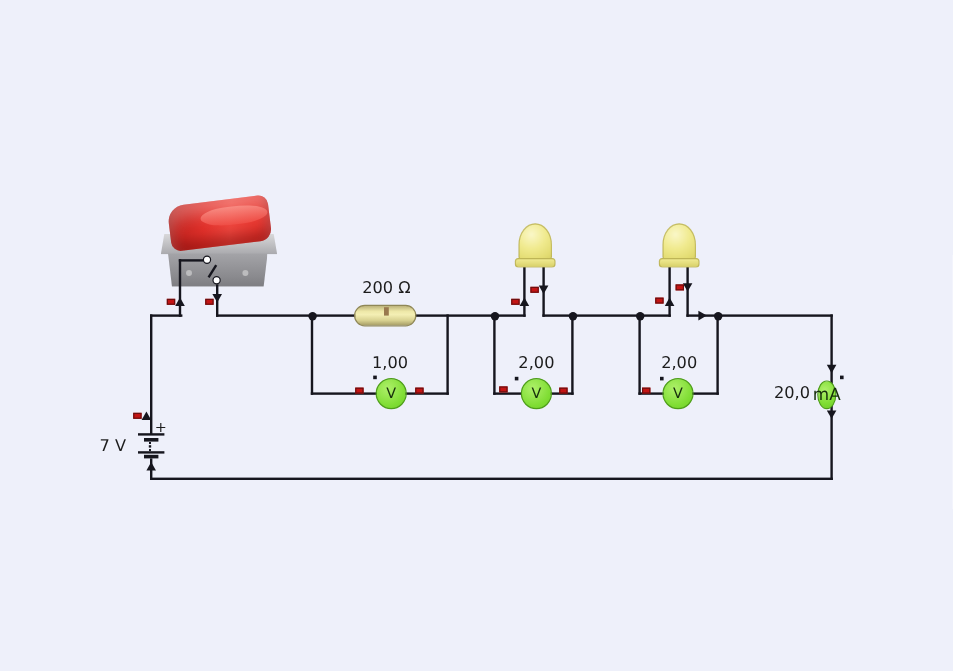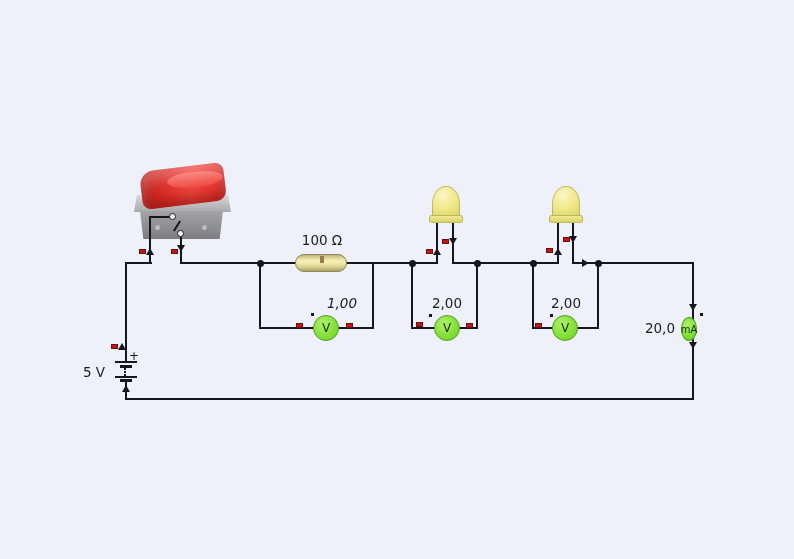--- a/index.html
+++ b/index.html
@@ -11,21 +11,21 @@
   .arr{position:absolute;width:0;height:0;z-index:5;}
   .arr.up{border-left:4px solid transparent;border-right:4px solid transparent;border-bottom:7px solid #16161e;}
   .arr.down{border-left:4px solid transparent;border-right:4px solid transparent;border-top:7px solid #16161e;}
   .arr.right{border-top:4px solid transparent;border-bottom:4px solid transparent;border-left:7px solid #16161e;}
   .term{position:absolute;width:7px;height:5px;background:#c41414;border:1px solid #6d0f0f;box-sizing:border-box;z-index:5;}
   .mdot{position:absolute;width:3px;height:3px;background:#16161e;z-index:5;}
   .meter{position:absolute;width:26px;height:26px;border-radius:50%;box-sizing:border-box;
          background:radial-gradient(circle at 38% 32%,#aef06a,#7fdd33 65%,#6fcc28);
          border:1.5px solid #4e9e1a;display:flex;align-items:center;justify-content:center;
          font-size:12px;color:#17300c;z-index:6;}
-  .meter.ma{width:16px;height:24px;font-size:10px;}
+  .meter.ma{width:16px;height:24px;font-size:14px;}
   .lbl{position:absolute;font-size:13.5px;color:#1c1c1c;z-index:7;white-space:nowrap;line-height:15px;}
   .lbl.c{text-align:center;}
   .lbl.r{text-align:right;}
   .resistor{position:absolute;left:295px;top:254px;width:52px;height:18px;border-radius:9px;box-sizing:border-box;
             background:linear-gradient(180deg,#bdb47c 0%,#eee8a8 28%,#f4efb4 45%,#d8d190 75%,#a89f68 100%);
             border:1px solid #8f8756;z-index:6;}
   .resistor .band{position:absolute;left:24px;top:1px;width:4px;height:7px;background:#99794e;}
   .led{position:absolute;width:34px;height:38px;z-index:6;}
   .led .dome{position:absolute;left:3px;top:0;width:28px;height:32px;box-sizing:border-box;
              border-radius:14px 14px 5px 5px / 18px 18px 4px 4px;
@@ -158,20 +158,20 @@
   </div>
   <div class="meter ma" style="left:681px;top:317px;">
     <span>mA</span>
   </div>
 
   <i class="mdot" style="left:311px;top:313px;"></i>
   <i class="mdot" style="left:429px;top:314px;"></i>
   <i class="mdot" style="left:550px;top:314px;"></i>
   <i class="mdot" style="left:700px;top:313px;"></i>
 
-  <div class="lbl c" style="left:290px;top:233px;width:64px;">100 Ω</div>
-  <div class="lbl c" style="left:312px;top:296px;width:60px;font-style:italic;">1,00</div>
+  <div class="lbl c" style="left:290px;top:233px;width:64px;">200 Ω</div>
+  <div class="lbl c" style="left:295px;top:296px;width:60px;">1,00</div>
   <div class="lbl c" style="left:417px;top:296px;width:60px;">2,00</div>
   <div class="lbl c" style="left:536px;top:296px;width:60px;">2,00</div>
   <div class="lbl r" style="left:615px;top:321px;width:60px;">20,0</div>
-  <div class="lbl r" style="left:55px;top:365px;width:50px;">5 V</div>
+  <div class="lbl r" style="left:55px;top:365px;width:50px;">7 V</div>
 
 </div>
 
 </body></html>

